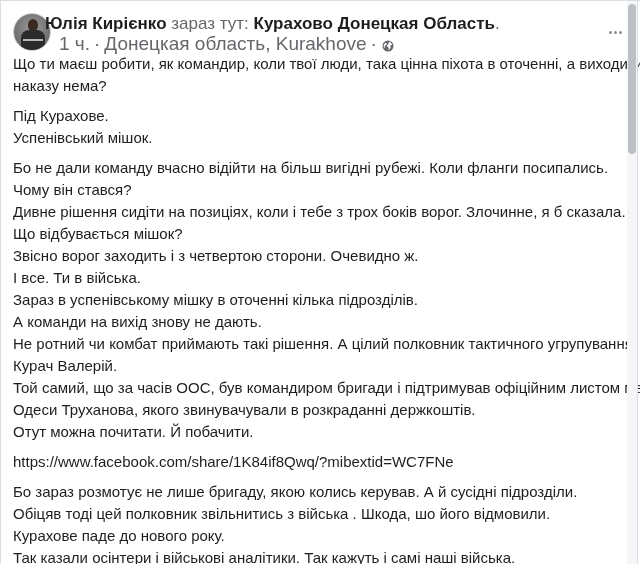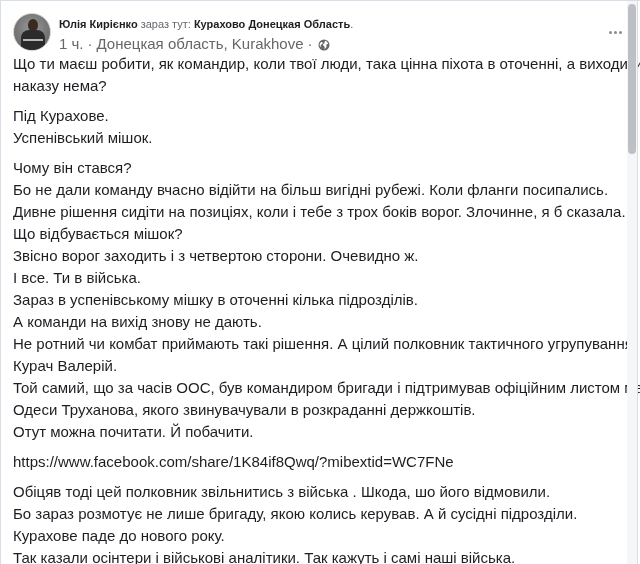--- a/index.html
+++ b/index.html
@@ -58,23 +58,23 @@
     background: #2b2b2b;
   }
   .avatar .figure-stripe {
     position: absolute;
     left: 9px; top: 25px;
     width: 20px; height: 2px;
     background: #b8b8b8;
   }
   .name-line {
     position: absolute;
-    left: 46px; top: 2px;
+    left: 32px; top: 2px;
     white-space: nowrap;
-    font-size: 11px;
+    font-size: 17px;
     line-height: 18px;
   }
   .author {
     font-weight: bold;
     color: #1c1e21;
   }
   .is-at {
     color: #65676b;
     font-weight: normal;
   }
@@ -82,21 +82,21 @@
     font-weight: bold;
     color: #1c1e21;
   }
   .period {
     color: #65676b;
   }
   .meta-line {
     position: absolute;
     left: 46px; top: 23px;
     white-space: nowrap;
-    font-size: 15px;
+    font-size: 19px;
     line-height: 16px;
     color: #65676b;
     display: flex;
     align-items: center;
   }
   .meta-line .sep { margin: 0 4px; }
   .globe {
     display: inline-block;
     width: 12px; height: 12px;
     margin-left: 1px;
@@ -201,40 +201,40 @@
     <div class="body">
       <div class="para">
         <span class="line">Що ти маєш робити, як командир, коли твої люди, така цінна піхота в оточенні, а виходити</span>
         <span class="line">наказу нема?</span>
       </div>
       <div class="para">
         <span class="line">Під Курахове.</span>
         <span class="line">Успенівський мішок.</span>
       </div>
       <div class="para">
+        <span class="line">Бо не дали команду вчасно відійти на більш вигідні рубежі. Коли фланги посипались.</span>
         <span class="line">Чому він стався?</span>
-        <span class="line">Бо не дали команду вчасно відійти на більш вигідні рубежі. Коли фланги посипались.</span>
         <span class="line">Дивне рішення сидіти на позиціях, коли і тебе з трох боків ворог. Злочинне, я б сказала.</span>
         <span class="line">Що відбувається мішок?</span>
         <span class="line">Звісно ворог заходить і з четвертою сторони. Очевидно ж.</span>
         <span class="line">І все. Ти в війська.</span>
         <span class="line">Зараз в успенівському мішку в оточенні кілька підрозділів.</span>
         <span class="line">А команди на вихід знову не дають.</span>
         <span class="line">Не ротний чи комбат приймають такі рішення. А цілий полковник тактичного угрупування.</span>
         <span class="line">Курач Валерій.</span>
         <span class="line">Той самий, що за часів ООС, був командиром бригади і підтримував офіційним листом мера</span>
         <span class="line">Одеси Труханова, якого звинувачували в розкраданні держкоштів.</span>
         <span class="line">Отут можна почитати. Й побачити.</span>
       </div>
       <div class="para">
         <a class="link line">https://www.facebook.com/share/1K84if8Qwq/?mibextid=WC7FNe</a>
       </div>
       <div class="para">
+        <span class="line">Бо зараз розмотує не лише бригаду, якою колись керував. А й сусідні підрозділи.</span>
         <span class="line">Обіцяв тоді цей полковник звільнитись з війська . Шкода, шо його відмовили.</span>
-        <span class="line">Бо зараз розмотує не лише бригаду, якою колись керував. А й сусідні підрозділи.</span>
         <span class="line">Курахове паде до нового року.</span>
         <span class="line">Так казали осінтери і військові аналітики. Так кажуть і самі наші війська.</span>
 
       </div>
     </div>
   </div>
 
   <div class="scroll-track"></div>
   <div class="scroll-thumb"></div>
   <div class="divider-right"></div>

